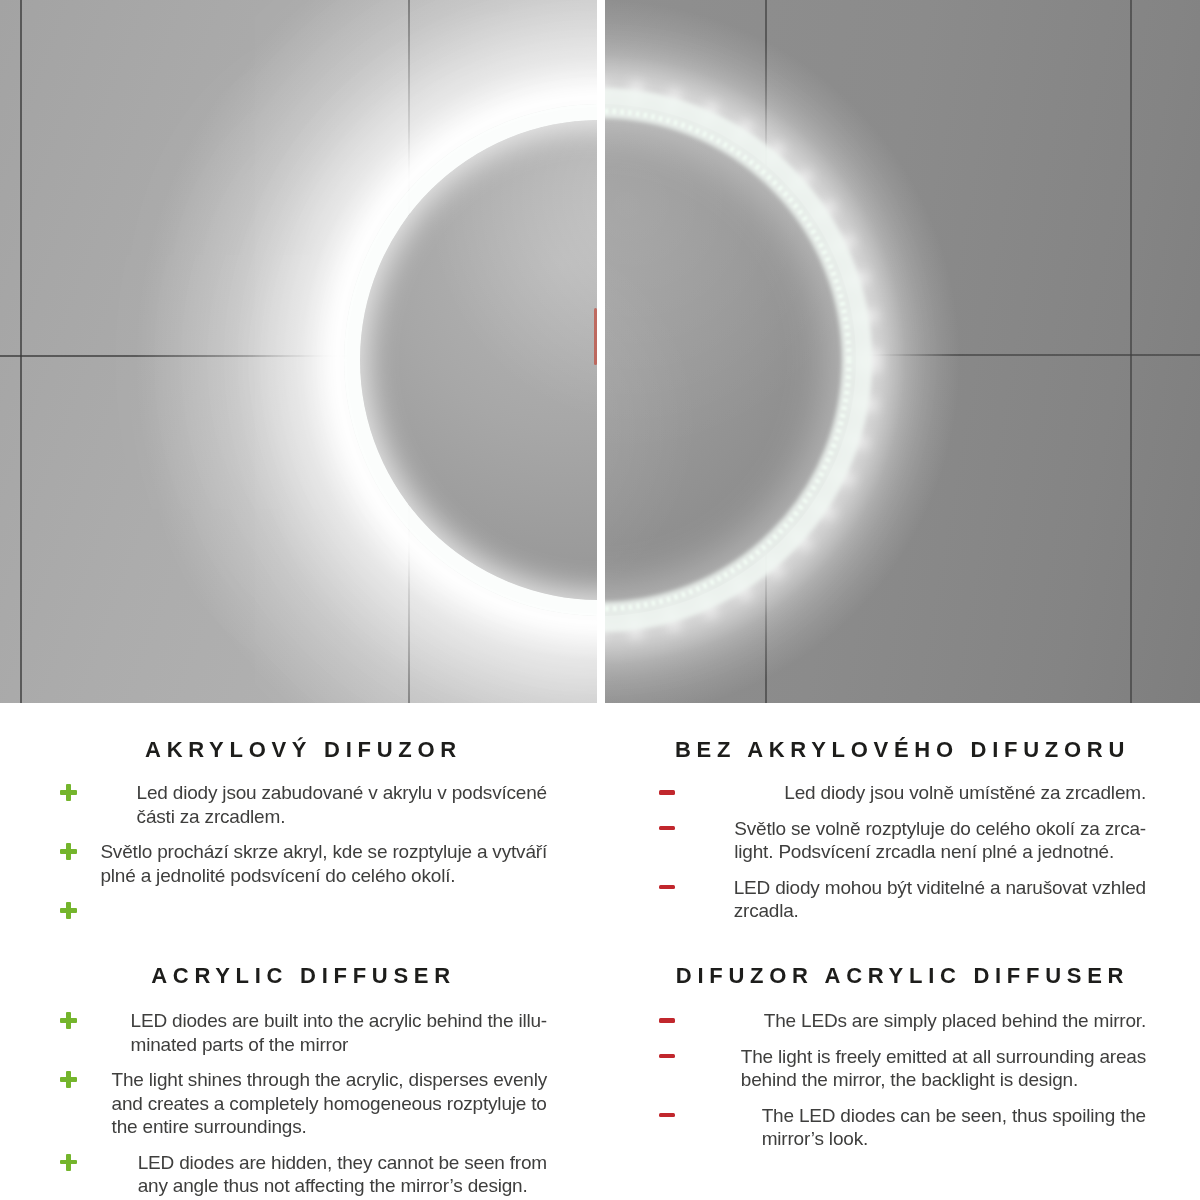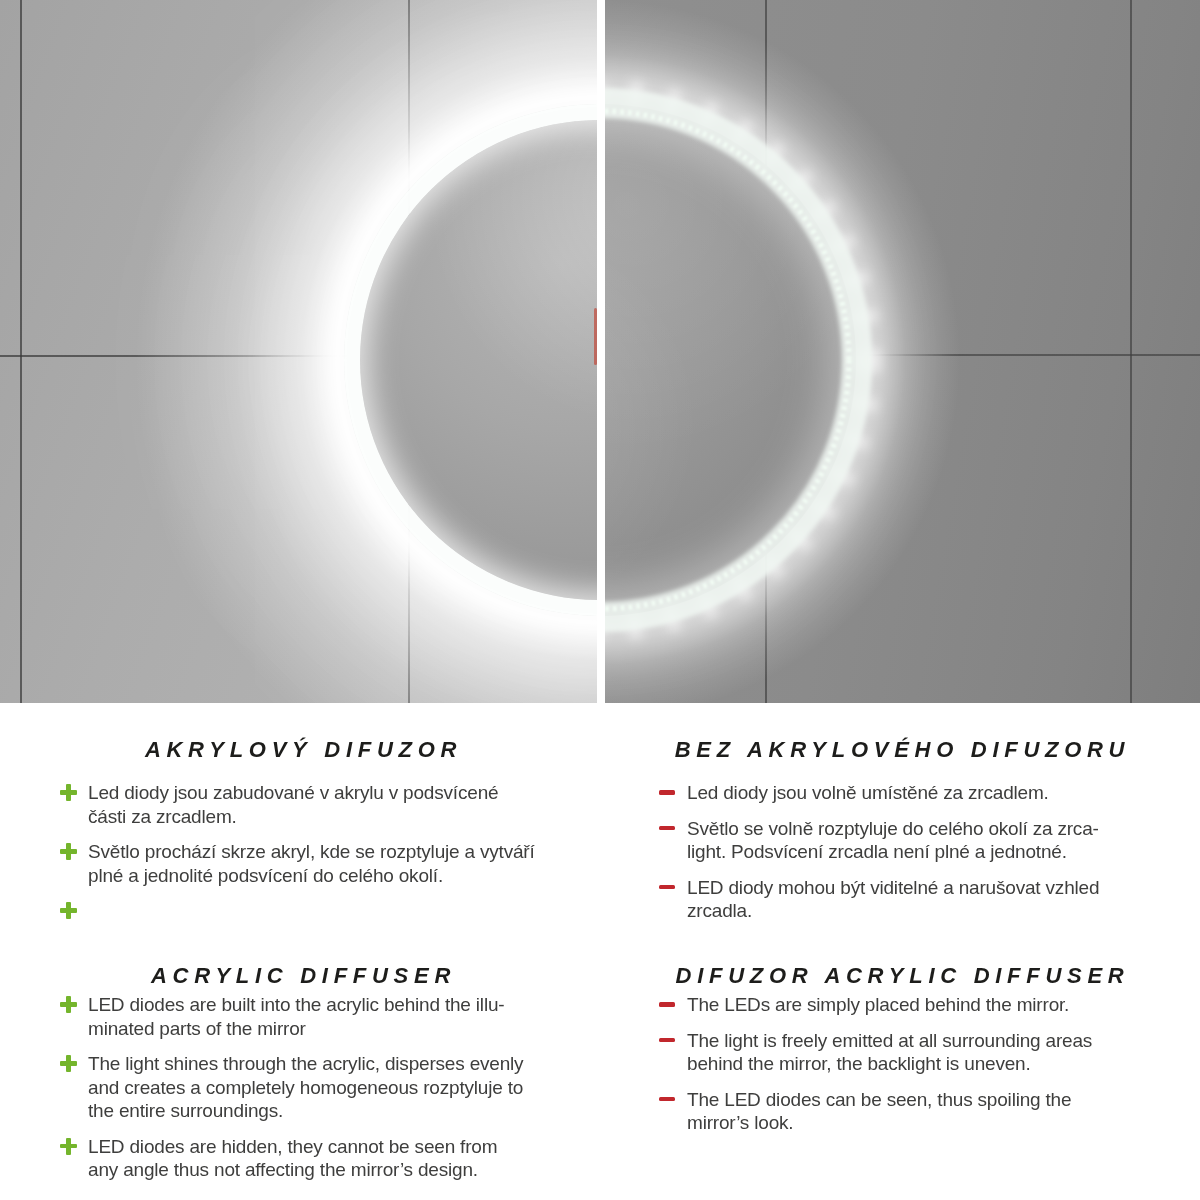--- a/index.html
+++ b/index.html
@@ -82,25 +82,25 @@
   
   .content{
     position:relative;width:1200px;height:497px;background:#ffffff;
     box-sizing:border-box;padding:34px 0 0 60px;display:flex;
   }
   .col{width:487px;}
   .col.right-col{margin-left:112px;}
   .lang-block.czech{height:226px;}
   .sec-title{
     margin:0 0 18px 0;font-size:22px;line-height:26px;font-weight:700;
-    letter-spacing:0.26em;text-align:center;color:#1d1d1b;white-space:nowrap;font-style:italic;
-  }
-  .lang-block.english .sec-title{margin-bottom:4px;}
+    letter-spacing:0.26em;text-align:center;color:#1d1d1b;white-space:nowrap;
+  }
+  .lang-block.english .sec-title{margin-bottom:20px;}
   ul.bullets{list-style:none;margin:0;padding:0;}
-  li.bullet{display:flex;margin-bottom:12px;}
+  li.bullet{display:flex;margin-bottom:12px;justify-content:space-between;}
   .icon-cell{flex:none;width:28px;}
   .icon-plus{position:relative;display:block;width:17px;height:17px;margin-top:3px;}
   .icon-plus::before{content:"";position:absolute;left:0;top:6.2px;width:17px;height:4.6px;background:var(--accent-positive);border-radius:1px;}
   .icon-plus::after{content:"";position:absolute;left:6.2px;top:0;width:4.6px;height:17px;background:var(--accent-positive);border-radius:1px;}
   .icon-minus{display:block;width:16px;height:4.6px;margin-top:9px;background:var(--accent-negative);border-radius:1.5px;}
   .bullet-text{
     white-space:pre-line;font-size:19px;line-height:23.5px;color:#3e3e3d;
     letter-spacing:-0.01em;
   }
 </style>
@@ -252,21 +252,21 @@
               <span class="icon-minus"></span>
             </span>
             <span class="bullet-text">The LEDs are simply placed behind the mirror.</span>
           </li>
 
           <li class="bullet">
             <span class="icon-cell">
               <span class="icon-minus"></span>
             </span>
             <span class="bullet-text">The light is freely emitted at all surrounding areas
-behind the mirror, the backlight is uneven.</span>
+behind the mirror, the backlight is design.</span>
           </li>
 
           <li class="bullet">
             <span class="icon-cell">
               <span class="icon-minus"></span>
             </span>
             <span class="bullet-text">The LED diodes can be seen, thus spoiling the
 mirror’s look.</span>
           </li>
         </ul>

